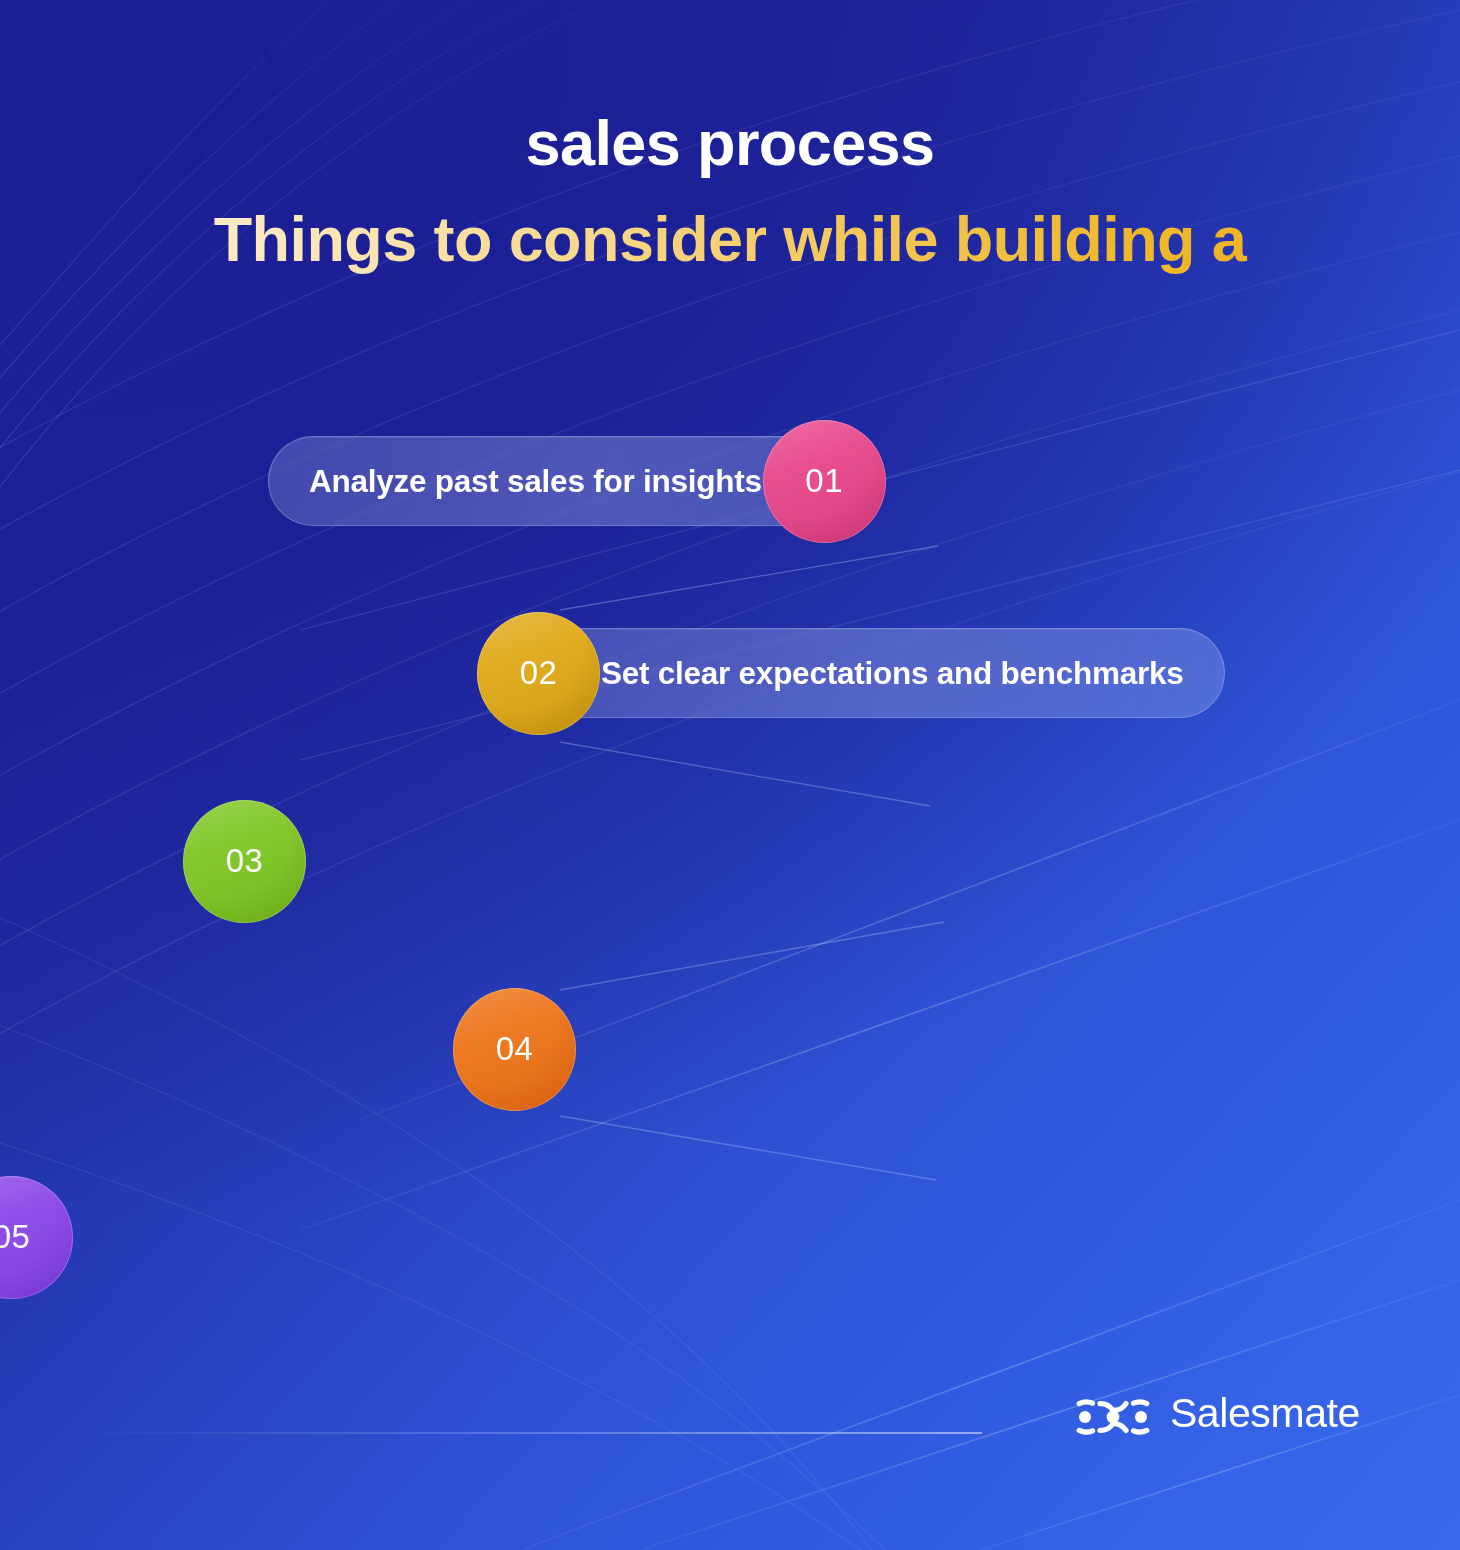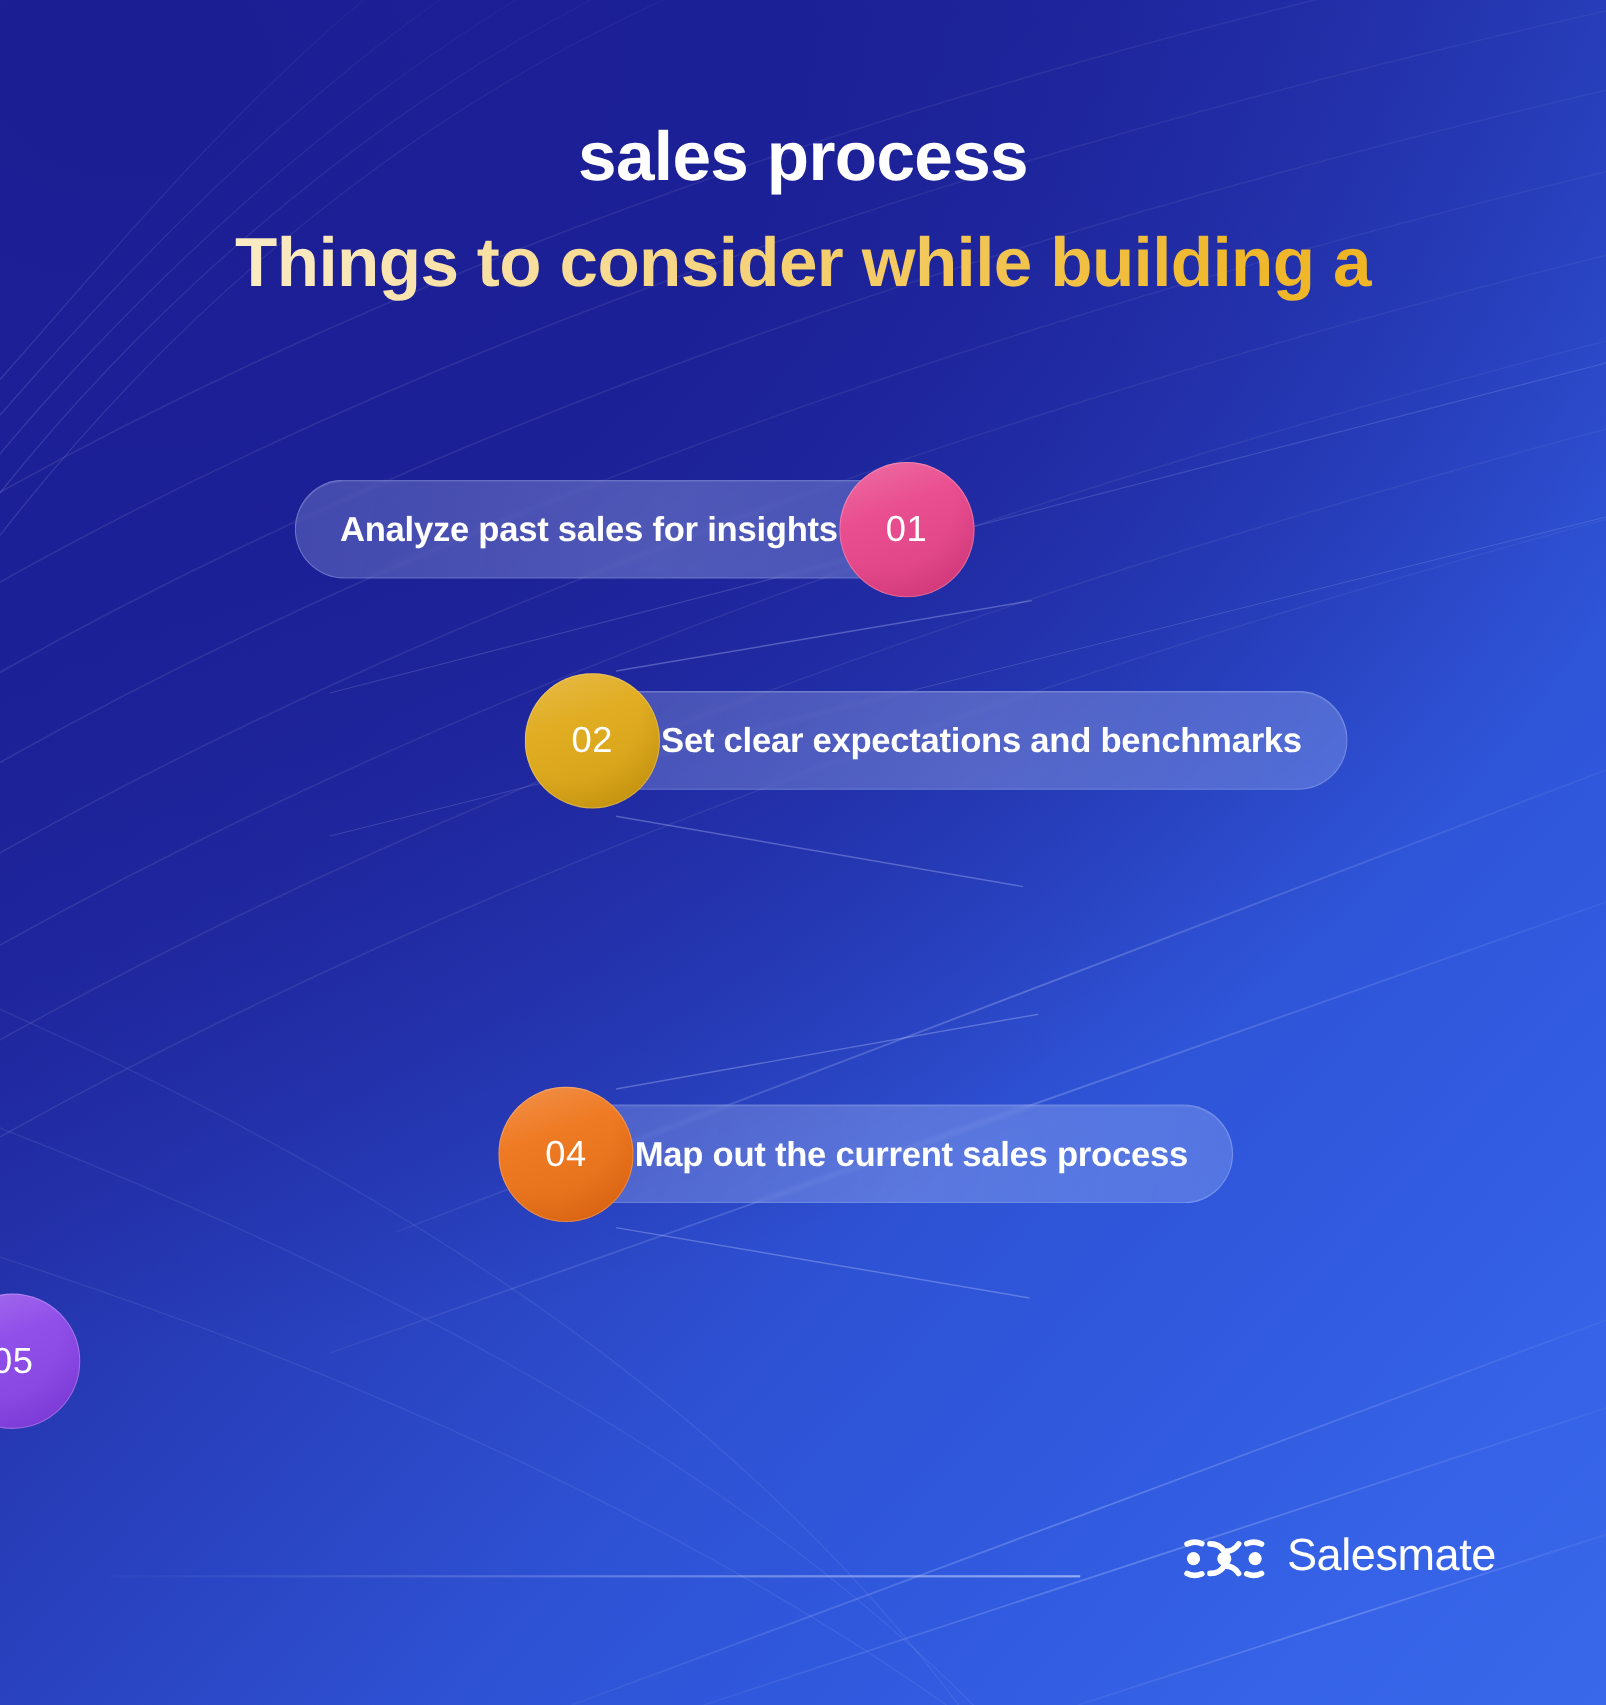--- a/index.html
+++ b/index.html
@@ -248,28 +248,28 @@
     <div class="step-row left-badge" id="row-2">
       <div class="badge" style="background: radial-gradient(circle at 34% 28%, rgb(223, 168, 22) 0%, rgb(223, 168, 22) 52%, rgb(195, 143, 9) 100%);">
         <span class="badge-number">02</span>
       </div>
       <div class="pill">
         <span class="pill-label">Set clear expectations and benchmarks</span>
       </div>
     </div>
 
     <div class="step-row right-badge" id="row-3">
+      <div class="badge" style="background: radial-gradient(circle at 34% 28%, rgb(125, 198, 35) 0%, rgb(125, 198, 35) 52%, rgb(107, 176, 21) 100%);">
+        <span class="badge-number">03</span>
+      </div>
     </div>
 
     <div class="step-row left-badge" id="row-4">
       <div class="badge" style="background: radial-gradient(circle at 34% 28%, rgb(238, 115, 24) 0%, rgb(238, 115, 24) 52%, rgb(222, 95, 11) 100%);">
         <span class="badge-number">04</span>
-      </div>
-      <div class="pill">
-        <span class="pill-label">Map out the current sales process</span>
       </div>
     </div>
 
     <div class="step-row right-badge" id="row-5">
       <div class="badge" style="background: radial-gradient(circle at 34% 28%, rgb(139, 70, 232) 0%, rgb(139, 70, 232) 52%, rgb(122, 51, 220) 100%);">
         <span class="badge-number">05</span>
       </div>
     </div>
 
   </div>

